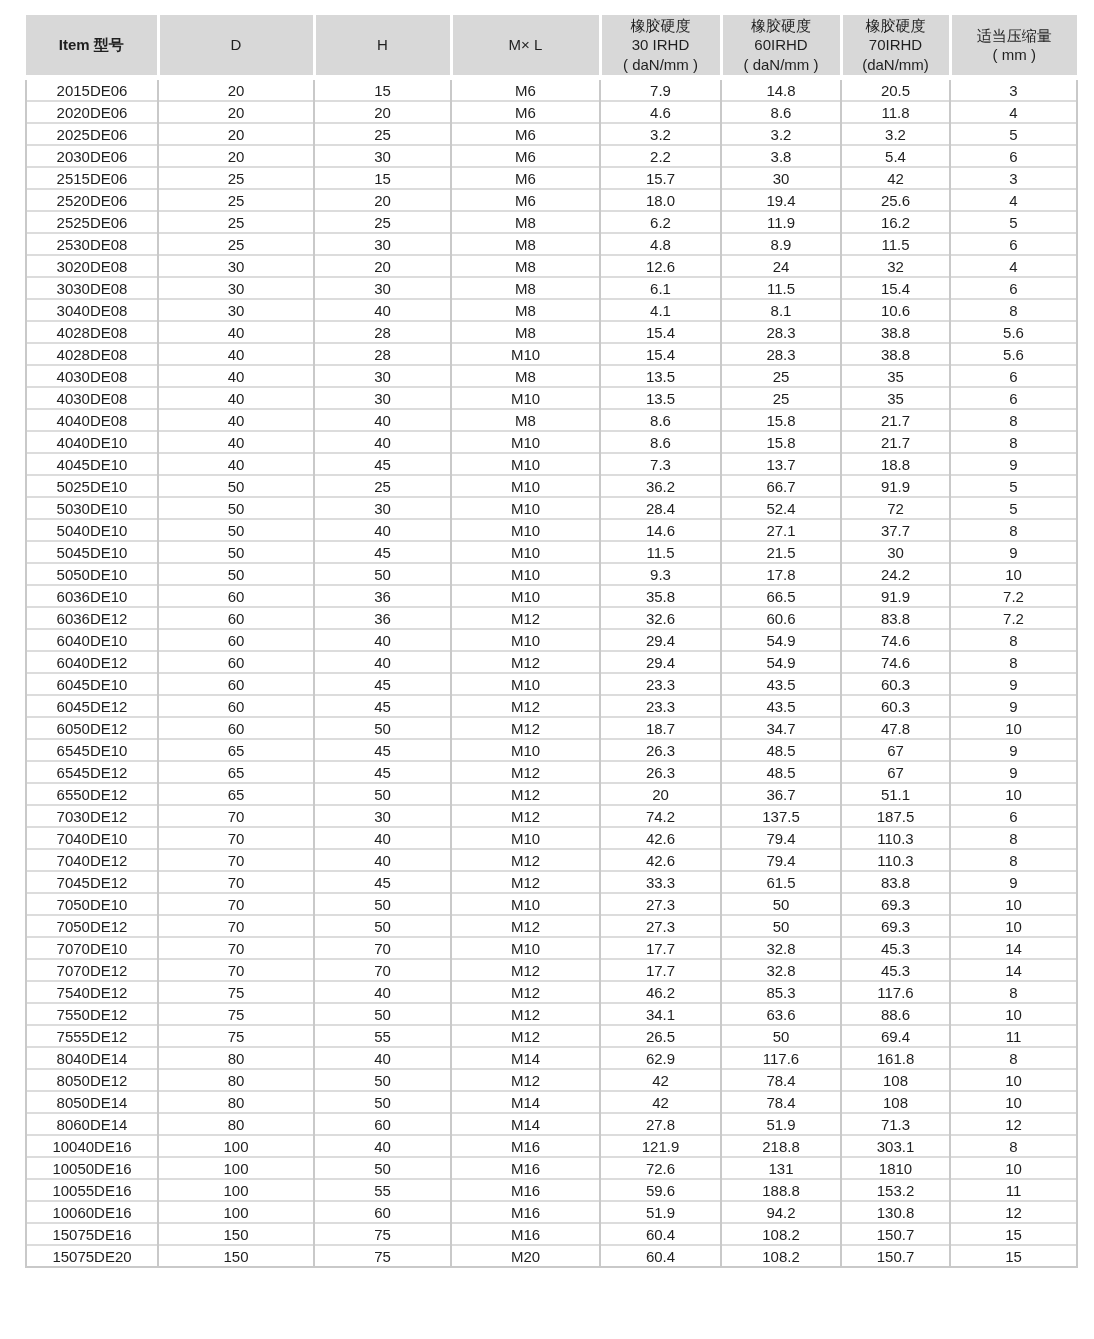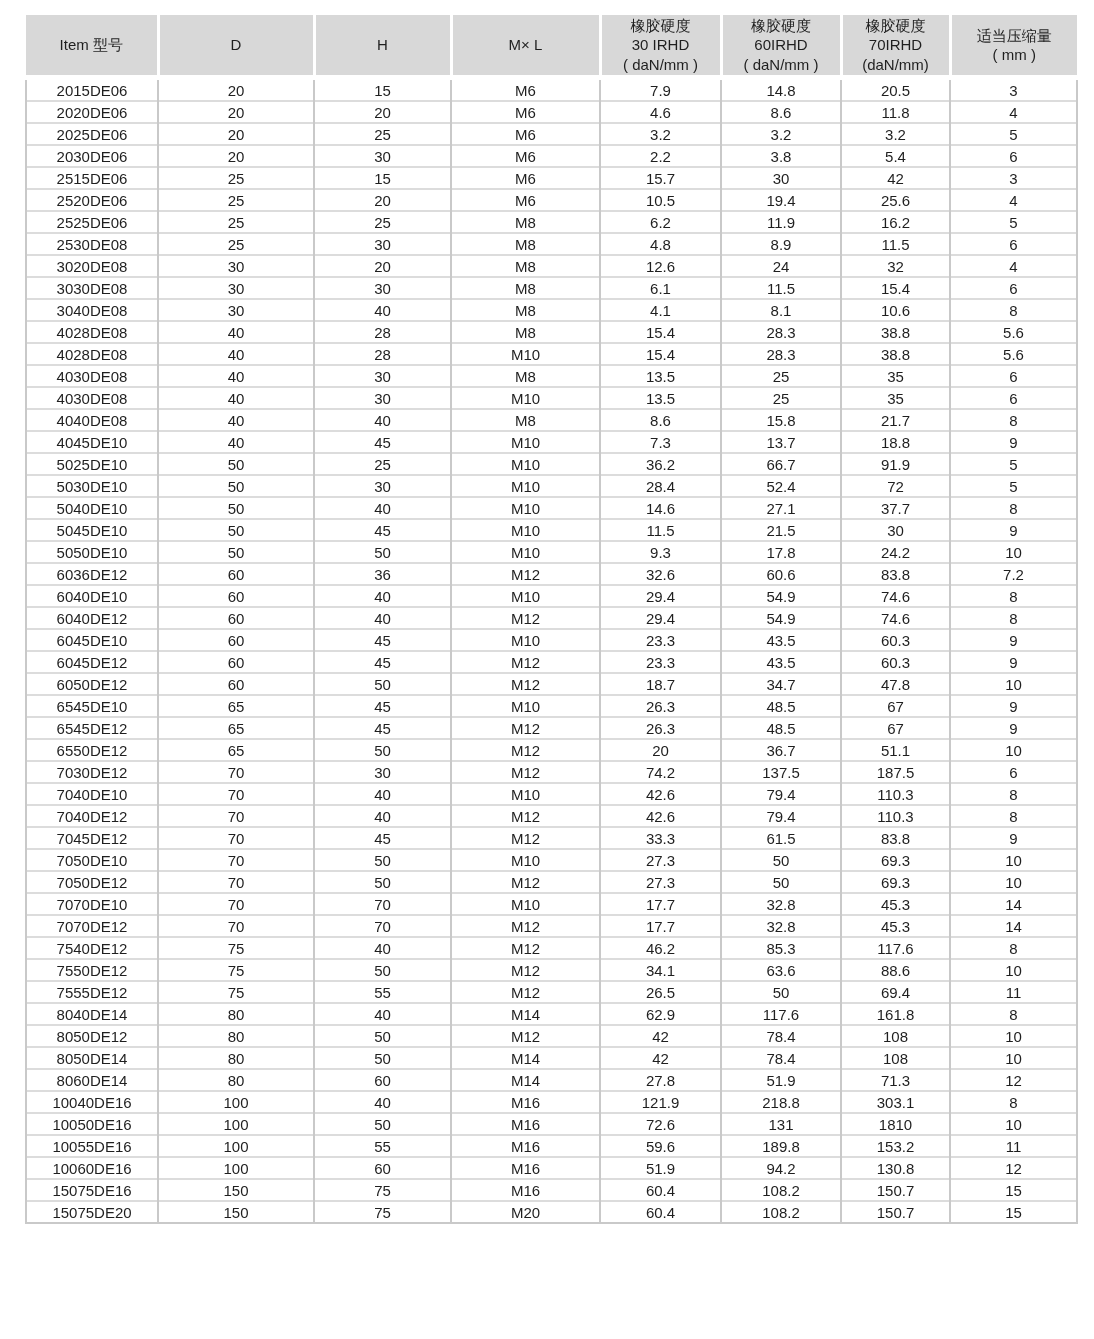--- a/index.html
+++ b/index.html
@@ -25,21 +25,21 @@
     font-size: 15px;
     color: var(--text-color, #1f1f1f);
     text-align: center;
     vertical-align: middle;
     line-height: 1.28;
     height: 60px;
     padding: 0 2px;
     border-left: 3px solid #ffffff;
     border-bottom: 5px solid #ffffff;
   }
-  table.spec th:first-child { border-left: none; }
+  table.spec th:first-child { border-left: none; font-weight: bold; }
   table.spec td {
     font-size: 15px;
     color: var(--text-color, #1f1f1f);
     text-align: center;
     vertical-align: middle;
     height: 20px;
     padding: 0 2px;
     white-space: nowrap;
     overflow: hidden;
     border-top: 2px solid var(--row-line, #dcdcdc);
@@ -148,21 +148,21 @@
           <td>15.7</td>
           <td>30</td>
           <td>42</td>
           <td>3</td>
         </tr>
         <tr>
           <td>2520DE06</td>
           <td>25</td>
           <td>20</td>
           <td>M6</td>
-          <td>10.5</td>
+          <td>18.0</td>
           <td>19.4</td>
           <td>25.6</td>
           <td>4</td>
         </tr>
         <tr>
           <td>2525DE06</td>
           <td>25</td>
           <td>25</td>
           <td>M8</td>
           <td>6.2</td>
@@ -254,20 +254,30 @@
           <td>4040DE08</td>
           <td>40</td>
           <td>40</td>
           <td>M8</td>
           <td>8.6</td>
           <td>15.8</td>
           <td>21.7</td>
           <td>8</td>
         </tr>
         <tr>
+          <td>4040DE10</td>
+          <td>40</td>
+          <td>40</td>
+          <td>M10</td>
+          <td>8.6</td>
+          <td>15.8</td>
+          <td>21.7</td>
+          <td>8</td>
+        </tr>
+        <tr>
           <td>4045DE10</td>
           <td>40</td>
           <td>45</td>
           <td>M10</td>
           <td>7.3</td>
           <td>13.7</td>
           <td>18.8</td>
           <td>9</td>
         </tr>
         <tr>
@@ -312,20 +322,30 @@
         </tr>
         <tr>
           <td>5050DE10</td>
           <td>50</td>
           <td>50</td>
           <td>M10</td>
           <td>9.3</td>
           <td>17.8</td>
           <td>24.2</td>
           <td>10</td>
+        </tr>
+        <tr>
+          <td>6036DE10</td>
+          <td>60</td>
+          <td>36</td>
+          <td>M10</td>
+          <td>35.8</td>
+          <td>66.5</td>
+          <td>91.9</td>
+          <td>7.2</td>
         </tr>
         <tr>
           <td>6036DE12</td>
           <td>60</td>
           <td>36</td>
           <td>M12</td>
           <td>32.6</td>
           <td>60.6</td>
           <td>83.8</td>
           <td>7.2</td>
@@ -579,21 +599,21 @@
           <td>131</td>
           <td>1810</td>
           <td>10</td>
         </tr>
         <tr>
           <td>10055DE16</td>
           <td>100</td>
           <td>55</td>
           <td>M16</td>
           <td>59.6</td>
-          <td>189.8</td>
+          <td>188.8</td>
           <td>153.2</td>
           <td>11</td>
         </tr>
         <tr>
           <td>10060DE16</td>
           <td>100</td>
           <td>60</td>
           <td>M16</td>
           <td>51.9</td>
           <td>94.2</td>

